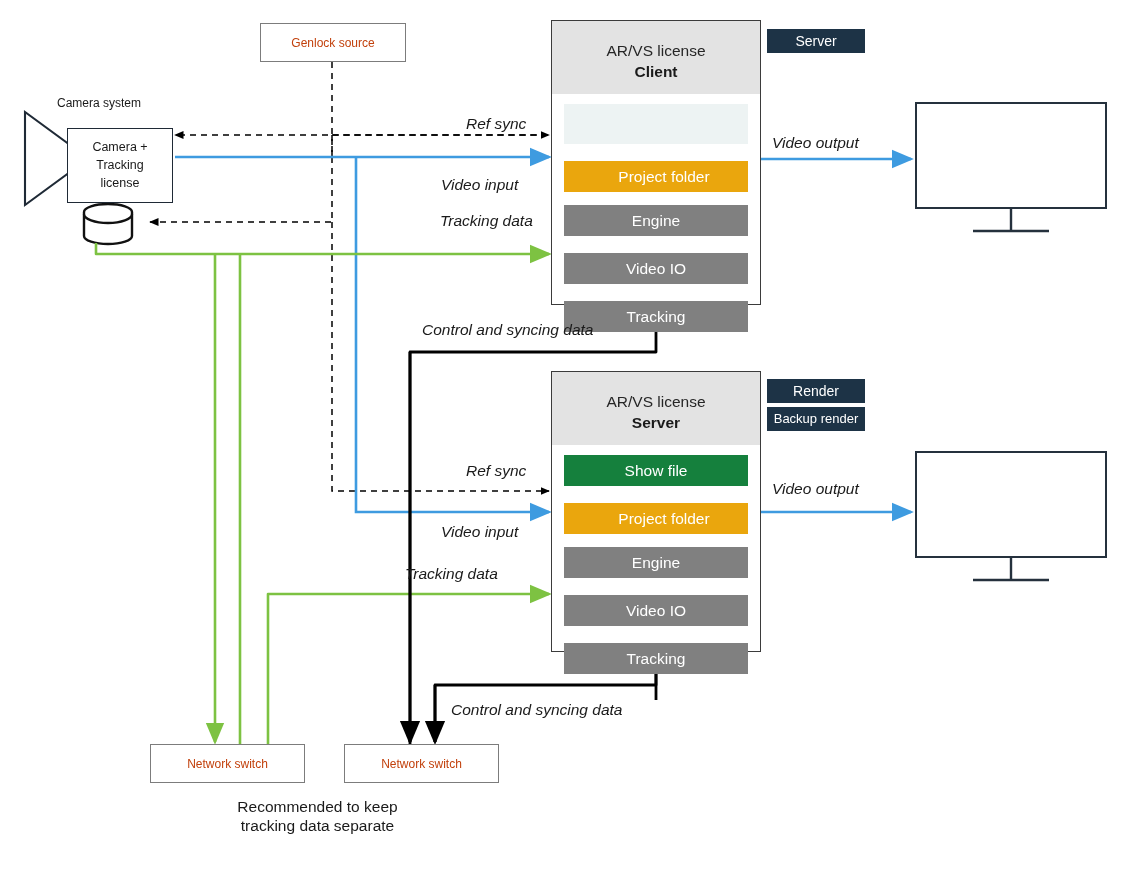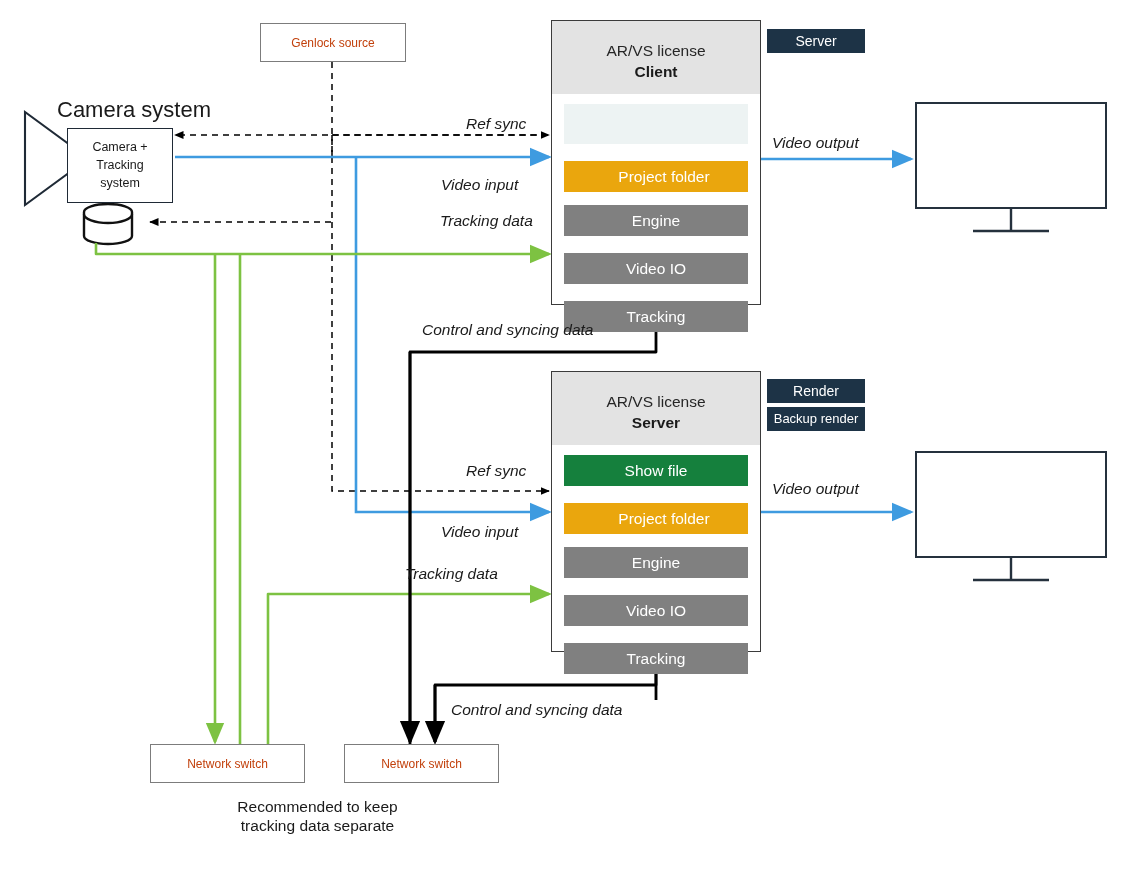--- a/index.html
+++ b/index.html
@@ -180,26 +180,26 @@
       <path d="M1011,208 L1011,231" stroke="#25313d" stroke-width="2.4"></path>
       <path d="M973,231 L1049,231" stroke="#25313d" stroke-width="2.6"></path>
     </g>
     <g>
       <rect x="916" y="452" width="190" height="105" fill="#ffffff" stroke="#25313d" stroke-width="2"></rect>
       <path d="M1011,557 L1011,580" stroke="#25313d" stroke-width="2.4"></path>
       <path d="M973,580 L1049,580" stroke="#25313d" stroke-width="2.6"></path>
     </g>
   </svg>
 
-  <div class="lbl" style="left:57px; top:96px; font-size:22px;">Camera system</div>
+  <div class="lbl" style="left:57px; top:96px; font-size:12px;">Camera system</div>
 
   <div class="camera-body" style="left:67px; top:128px; width:106px; height:75px;">
     <span>Camera +</span><br>
     <span>Tracking</span><br>
-    <span>system</span>
+    <span>license</span>
   </div>
 
   <div class="obox" style="left:260px; top:23px; width:146px; height:39px; line-height:38px;">
     <span>Genlock source</span>
   </div>
 
   <div class="host-box" style="left:551px; top:20px; width:210px; height:285px;">
     <div class="host-header">
       <span>AR/VS license</span>
       <span class="host-role">Client</span>

